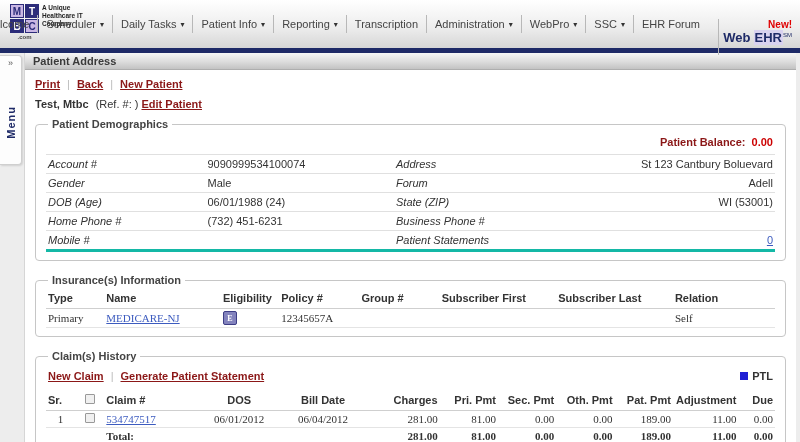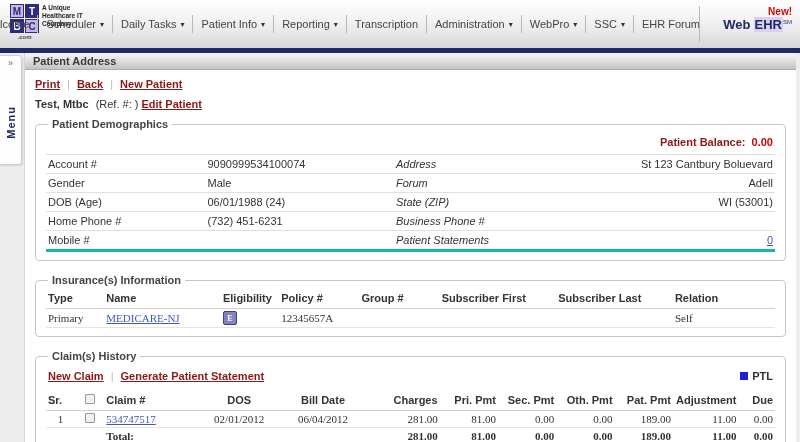--- a/index.html
+++ b/index.html
@@ -14,21 +14,21 @@
   .logo-sq.light { background:#c9b6e4; color:#2c2c7a; }
   .logo-sq.dark  { background:#2c2c7a; color:#ffffff; }
   .logo-com { grid-column:1 / span 2; font-size:6px; color:#444; text-align:center; font-weight:bold; }
   .logo-tagline { width:44px; margin-left:3px; font-size:6.5px; line-height:8px; color:#222; font-weight:bold; }
 
   .nav { position:absolute; right:92px; top:0; height:48px; display:flex; align-items:center; }
   .nav-item { padding:3px 8px; color:#444; font-size:11px; cursor:pointer; white-space:nowrap; display:flex; align-items:center; }
   .nav-item + .nav-item { border-left:1px solid #b8b8b8; }
   .caret::after { content:"▾"; font-size:8px; color:#333; margin-left:4px; }
 
-  .webehr { position:absolute; right:8px; top:6px; text-align:center; cursor:pointer; padding-left:23px; border-left:1px solid #b8b8b8; height:36px; }
+  .webehr { position:absolute; right:8px; top:19px; text-align:center; cursor:pointer; padding-left:4px; border-left:1px solid #b8b8b8; height:36px; }
   .webehr .new { color:#e00000; font-size:10px; font-weight:bold; text-align:right; }
   .webehr .wb { color:#1e2a67; font-size:13px; font-weight:bold; }
   .webehr .ehr { color:#1e2a67; font-size:13px; font-weight:bold; background:#d9d2ef; padding:0 1px; }
   .webehr .sm { color:#1e2a67; font-size:6px; vertical-align:super; }
 
   .navy-stripe { height:5px; background:#1e2a67; }
 
   
   .content { display:flex; height:389px; background:#ededed; }
   .sidebar { width:24px; position:relative; }
@@ -49,21 +49,21 @@
 
   fieldset { border:1px solid #c6c6c6; border-radius:4px; margin:0 10px 13px; padding:2px 10px 8px; }
   legend { font-weight:bold; color:#444; padding:0 4px; margin-left:2px; font-size:11px; }
 
   
   .balance-line { text-align:right; padding:4px 2px 6px; }
   .balance-label { color:#8b1717; font-weight:bold; }
   .balance-value { color:#cc0000; font-weight:bold; margin-left:3px; }
   .demo-row { display:flex; border-top:1px solid #e0e0e0; padding:3px 2px; }
   .demo-row:last-child { border-bottom:3px solid #14b8a6; }
-  .demo-l { width:22%; color:#333; }
+  .demo-l { width:22%; color:#333;font-style:italic; }
   .demo-v { width:26%; text-align:left; padding-right:14px; }
   .demo-l2 { width:24%;font-style:italic; }
   .demo-v2 { width:28%; text-align:right; }
   .link-blue { color:#3c5bbf; text-decoration:underline; cursor:pointer; }
 
   table { width:100%; border-collapse:collapse; font-size:11px; }
   th { font-weight:bold; color:#333; text-align:left; padding:4px 2px; border-bottom:1px solid #cfcfcf; white-space:nowrap; }
   td { padding:2px 2px; color:#333; border-bottom:1px solid #e4e4e4;font-family:Liberation Serif, serif; }
   .num { text-align:right; }
   .ctr { text-align:center; }
@@ -261,21 +261,21 @@
             <th class="num">Pat. Pmt</th>
             <th class="num">Adjustment</th>
             <th class="num">Due</th>
           </tr>
         </thead>
         <tbody>
           <tr>
             <td class="ctr">1</td>
             <td class="ctr"><span class="checkbox"></span></td>
             <td><span class="link-blue">534747517</span></td>
-            <td class="ctr">02/01/2012</td>
+            <td class="ctr">06/01/2012</td>
             <td class="ctr">06/04/2012</td>
             <td class="num">281.00</td>
             <td class="num">81.00</td>
             <td class="num">0.00</td>
             <td class="num">0.00</td>
             <td class="num">189.00</td>
             <td class="num">11.00</td>
             <td class="num">0.00</td>
           </tr>
           <tr class="total-row">

